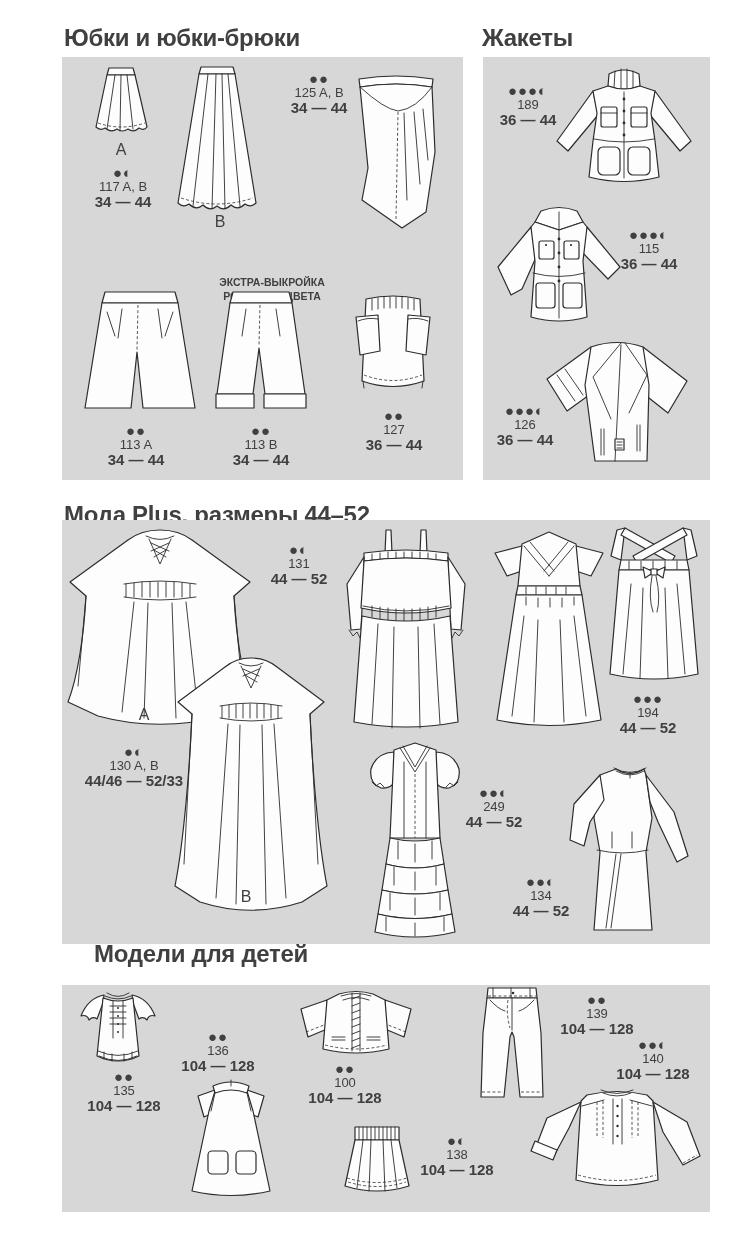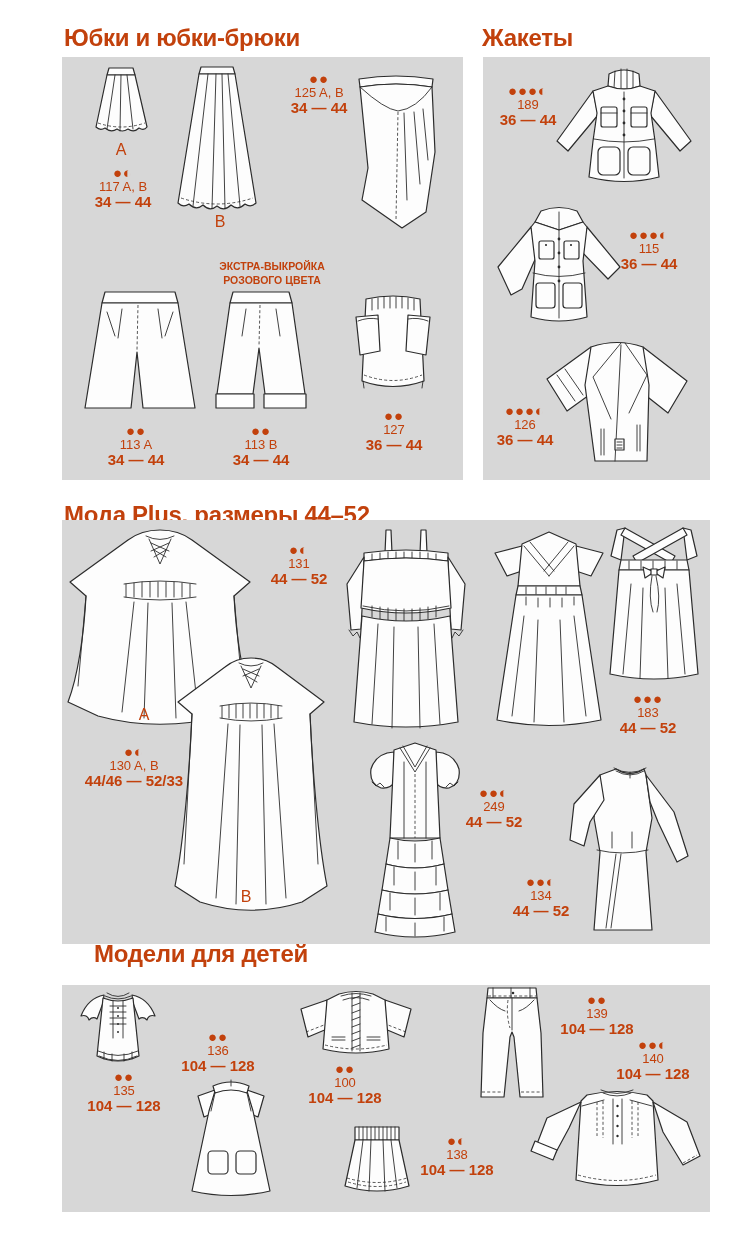--- a/index.html
+++ b/index.html
@@ -1,17 +1,17 @@
 <!DOCTYPE html>
 <html><head>
 <meta charset="utf-8">
 <style>
   html,body{margin:0;padding:0;background:#fff;}
   .page{position:relative;width:736px;height:1254px;background:#fff;
-        font-family:"Liberation Sans","DejaVu Sans",sans-serif;color:#c2410c;overflow:hidden;border-radius:20px;}
+        font-family:"Liberation Sans","DejaVu Sans",sans-serif;color:#404040;overflow:hidden;border-radius:20px;}
   .panel{position:absolute;background:#d7d7d7;}
   .sec-title{position:absolute;font-size:24px;font-weight:bold;letter-spacing:-0.3px;white-space:nowrap;}
   .plabel{position:absolute;text-align:center;transform:translateX(-50%);line-height:1.05;white-space:nowrap;}
   .plabel .dots{font-size:15px;letter-spacing:1px;line-height:12px;}
   .plabel .num{font-size:13px;line-height:14px;margin-top:1px;}
   .plabel .sizes{font-size:15px;font-weight:bold;line-height:15px;}
   .note{position:absolute;transform:translateX(-50%);text-align:center;
         font-size:10.5px;font-weight:bold;line-height:1.3;white-space:nowrap;}
   .variant{position:absolute;transform:translateX(-50%);font-size:16px;}
   svg.draw{position:absolute;overflow:visible;}
@@ -61,21 +61,21 @@
     </div>
 
     <svg class="draw" style="left:284px;top:15px;" width="100" height="160" viewBox="0 0 100 160">
       <path class="o" d="M13,7 Q50,1 87,7 L86,15 Q50,9 14,15 Z"></path>
       <path class="o" d="M14,15 Q50,9 86,15 L89,80 L80,140 L56,156 L16,128 L22,96 Z"></path>
       <path class="l" d="M14,15 Q38,37 52,39 Q70,37 86,15"></path>
       <path class="l" d="M58,41 L61,128 M68,40 L74,112 M77,37 L82,88"></path>
       <path class="d" d="M52,40 L50,148"></path>
     </svg>
 
-    <div class="note" style="left:210px;top:203px;">
+    <div class="note" style="left:210px;top:219px;">
       <div>ЭКСТРА-ВЫКРОЙКА</div>
       <div>РОЗОВОГО ЦВЕТА</div>
     </div>
 
     <svg class="draw" style="left:12px;top:233px;" width="132" height="128" viewBox="0 0 132 128">
       <path class="o" d="M31,2 H101 L104,13 H28 Z"></path>
       <path class="o" d="M28,13 L11,118 H57 L63,62 L69,118 H121 L104,13 Z"></path>
       <path class="l" d="M48,19 L44,48 M84,19 L88,48"></path>
       <path class="l" d="M33,22 L41,46 M99,22 L91,46"></path>
       <path class="d" d="M64,15 L63,60"></path>
@@ -242,21 +242,21 @@
       <path class="l" d="M24,37 v8 M36,37 v8 M48,37 v8 M60,37 v8 M72,37 v8"></path>
       <path class="o" d="M14,46 L5,150 Q49,160 93,150 L84,46 Z"></path>
       <path class="l" d="M26,60 L18,150 M38,64 L35,154 M60,64 L63,154 M72,60 L80,150"></path>
       <path class="o" d="M49,48 l-11,-5 l2,11 Z M49,48 l11,-5 l-2,11 Z"></path>
       <rect class="o" x="46" y="45" width="6" height="6"></rect>
       <path class="l" d="M47,52 q-4,22 1,36 M51,52 q5,22 1,36"></path>
     </svg>
 
     <div class="plabel" style="left:586px;top:173px;">
       <div class="dots">●●●</div>
-      <div class="num">183</div>
+      <div class="num">194</div>
       <div class="sizes">44 — 52</div>
     </div>
 
     <div class="plabel" style="left:72px;top:226px;">
       <div class="dots">●◐</div>
       <div class="num">130 A, B</div>
       <div class="sizes">44/46 — 52/33</div>
     </div>
 
     <svg class="draw" style="left:108px;top:134px;" width="162" height="266" viewBox="0 0 162 266">

